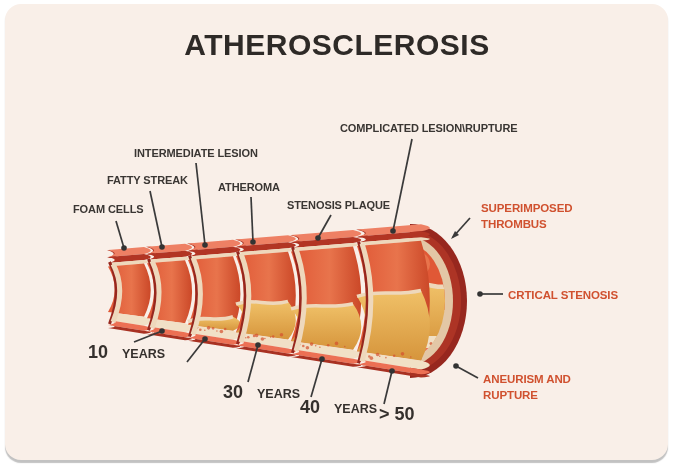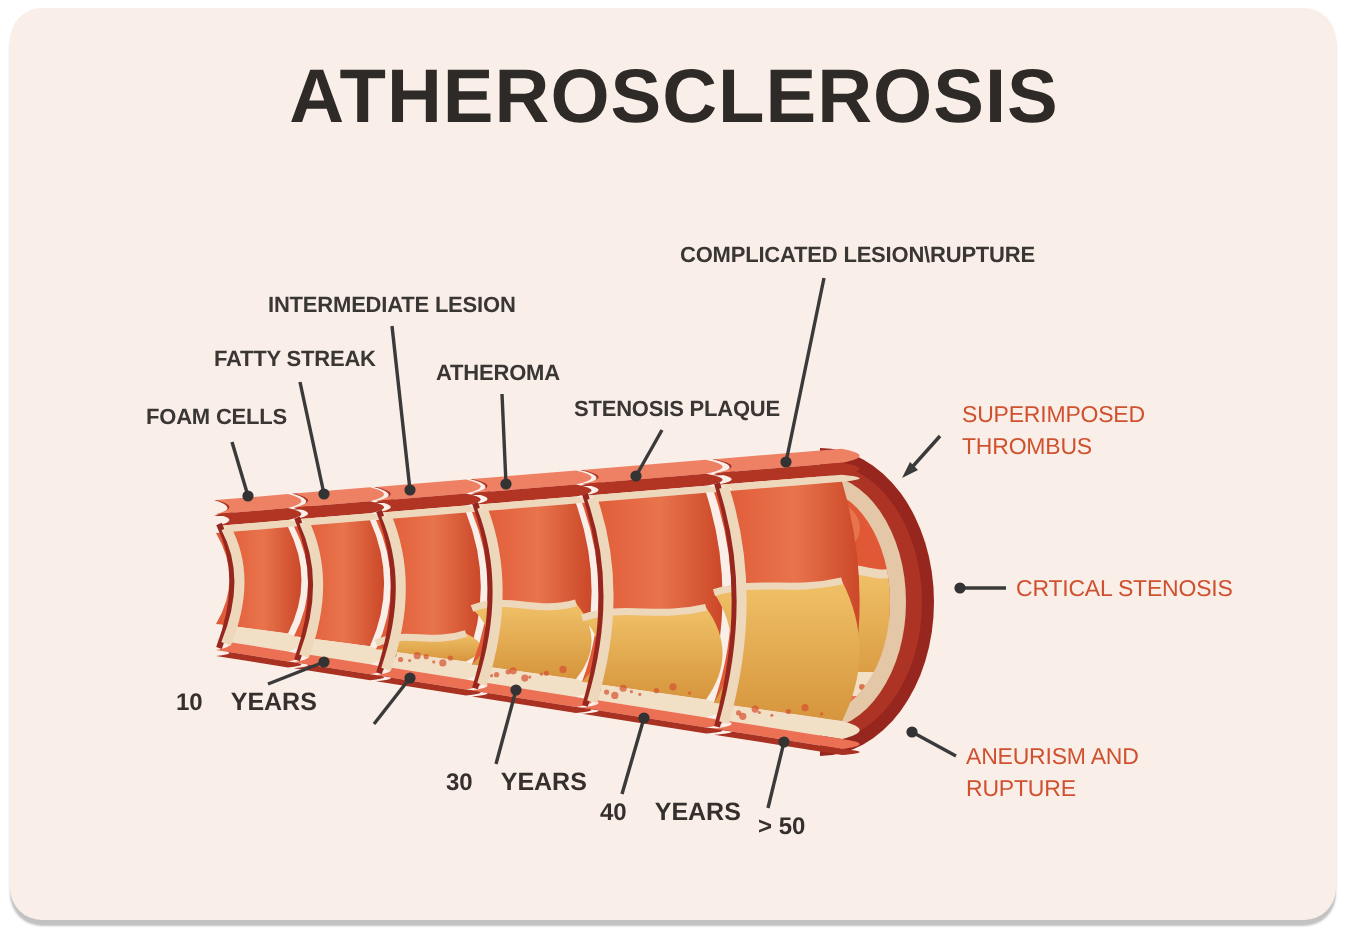--- a/index.html
+++ b/index.html
@@ -2,29 +2,29 @@
 <html><head>
 <meta charset="utf-8">
 <style>
   html,body{margin:0;padding:0;background:#ffffff;}
   #stage{position:relative;width:674px;height:470px;overflow:hidden;
          font-family:"Liberation Sans",sans-serif;background:#ffffff;}
   .card{position:absolute;left:5px;top:4px;width:663px;height:456px;
         background:#f9efe8;border-radius:16px;
         box-shadow:0 3px 1px rgba(120,120,120,.45);}
   #title{position:absolute;left:0;top:28px;width:674px;margin:0;
-         text-align:center;font-size:38px;font-weight:bold;color:#2e2a27;
+         text-align:center;font-size:30px;font-weight:bold;color:#2e2a27;
          letter-spacing:.5px;}
   #artery-svg{position:absolute;left:0;top:0;}
   .slabel{position:absolute;font-size:11px;font-weight:bold;color:#3a3633;
           letter-spacing:-0.1px;white-space:nowrap;text-align:center;}
-  .clabel{position:absolute;font-size:11.5px;font-weight:normal;color:#d0512f;
+  .clabel{position:absolute;font-size:11.5px;font-weight:bold;color:#d0512f;
           line-height:16px;letter-spacing:-0.1px;}
   .year{position:absolute;white-space:nowrap;color:#35302d;}
-  .year .yv{font-size:12px;font-weight:bold;}
+  .year .yv{font-size:18px;font-weight:bold;}
   .year .yu{font-size:12.5px;font-weight:bold;margin-left:14px;}
   .s0{left:73px;top:203px}.s1{left:107px;top:174px}.s2{left:134px;top:147px}
   .s3{left:218px;top:181px}.s4{left:287px;top:199px}.s5{left:340px;top:122px}
   .c0{left:481px;top:200px;width:102px}.c1{left:508px;top:287px;white-space:nowrap}
   .c2{left:483px;top:371px;width:104px}
   .y0{left:88px;top:342px}.y1{left:156px;top:362px}.y2{left:223px;top:382px}
   .y3{left:300px;top:397px}.y4{left:379px;top:404px}
 </style>
 </head>
 <body>

